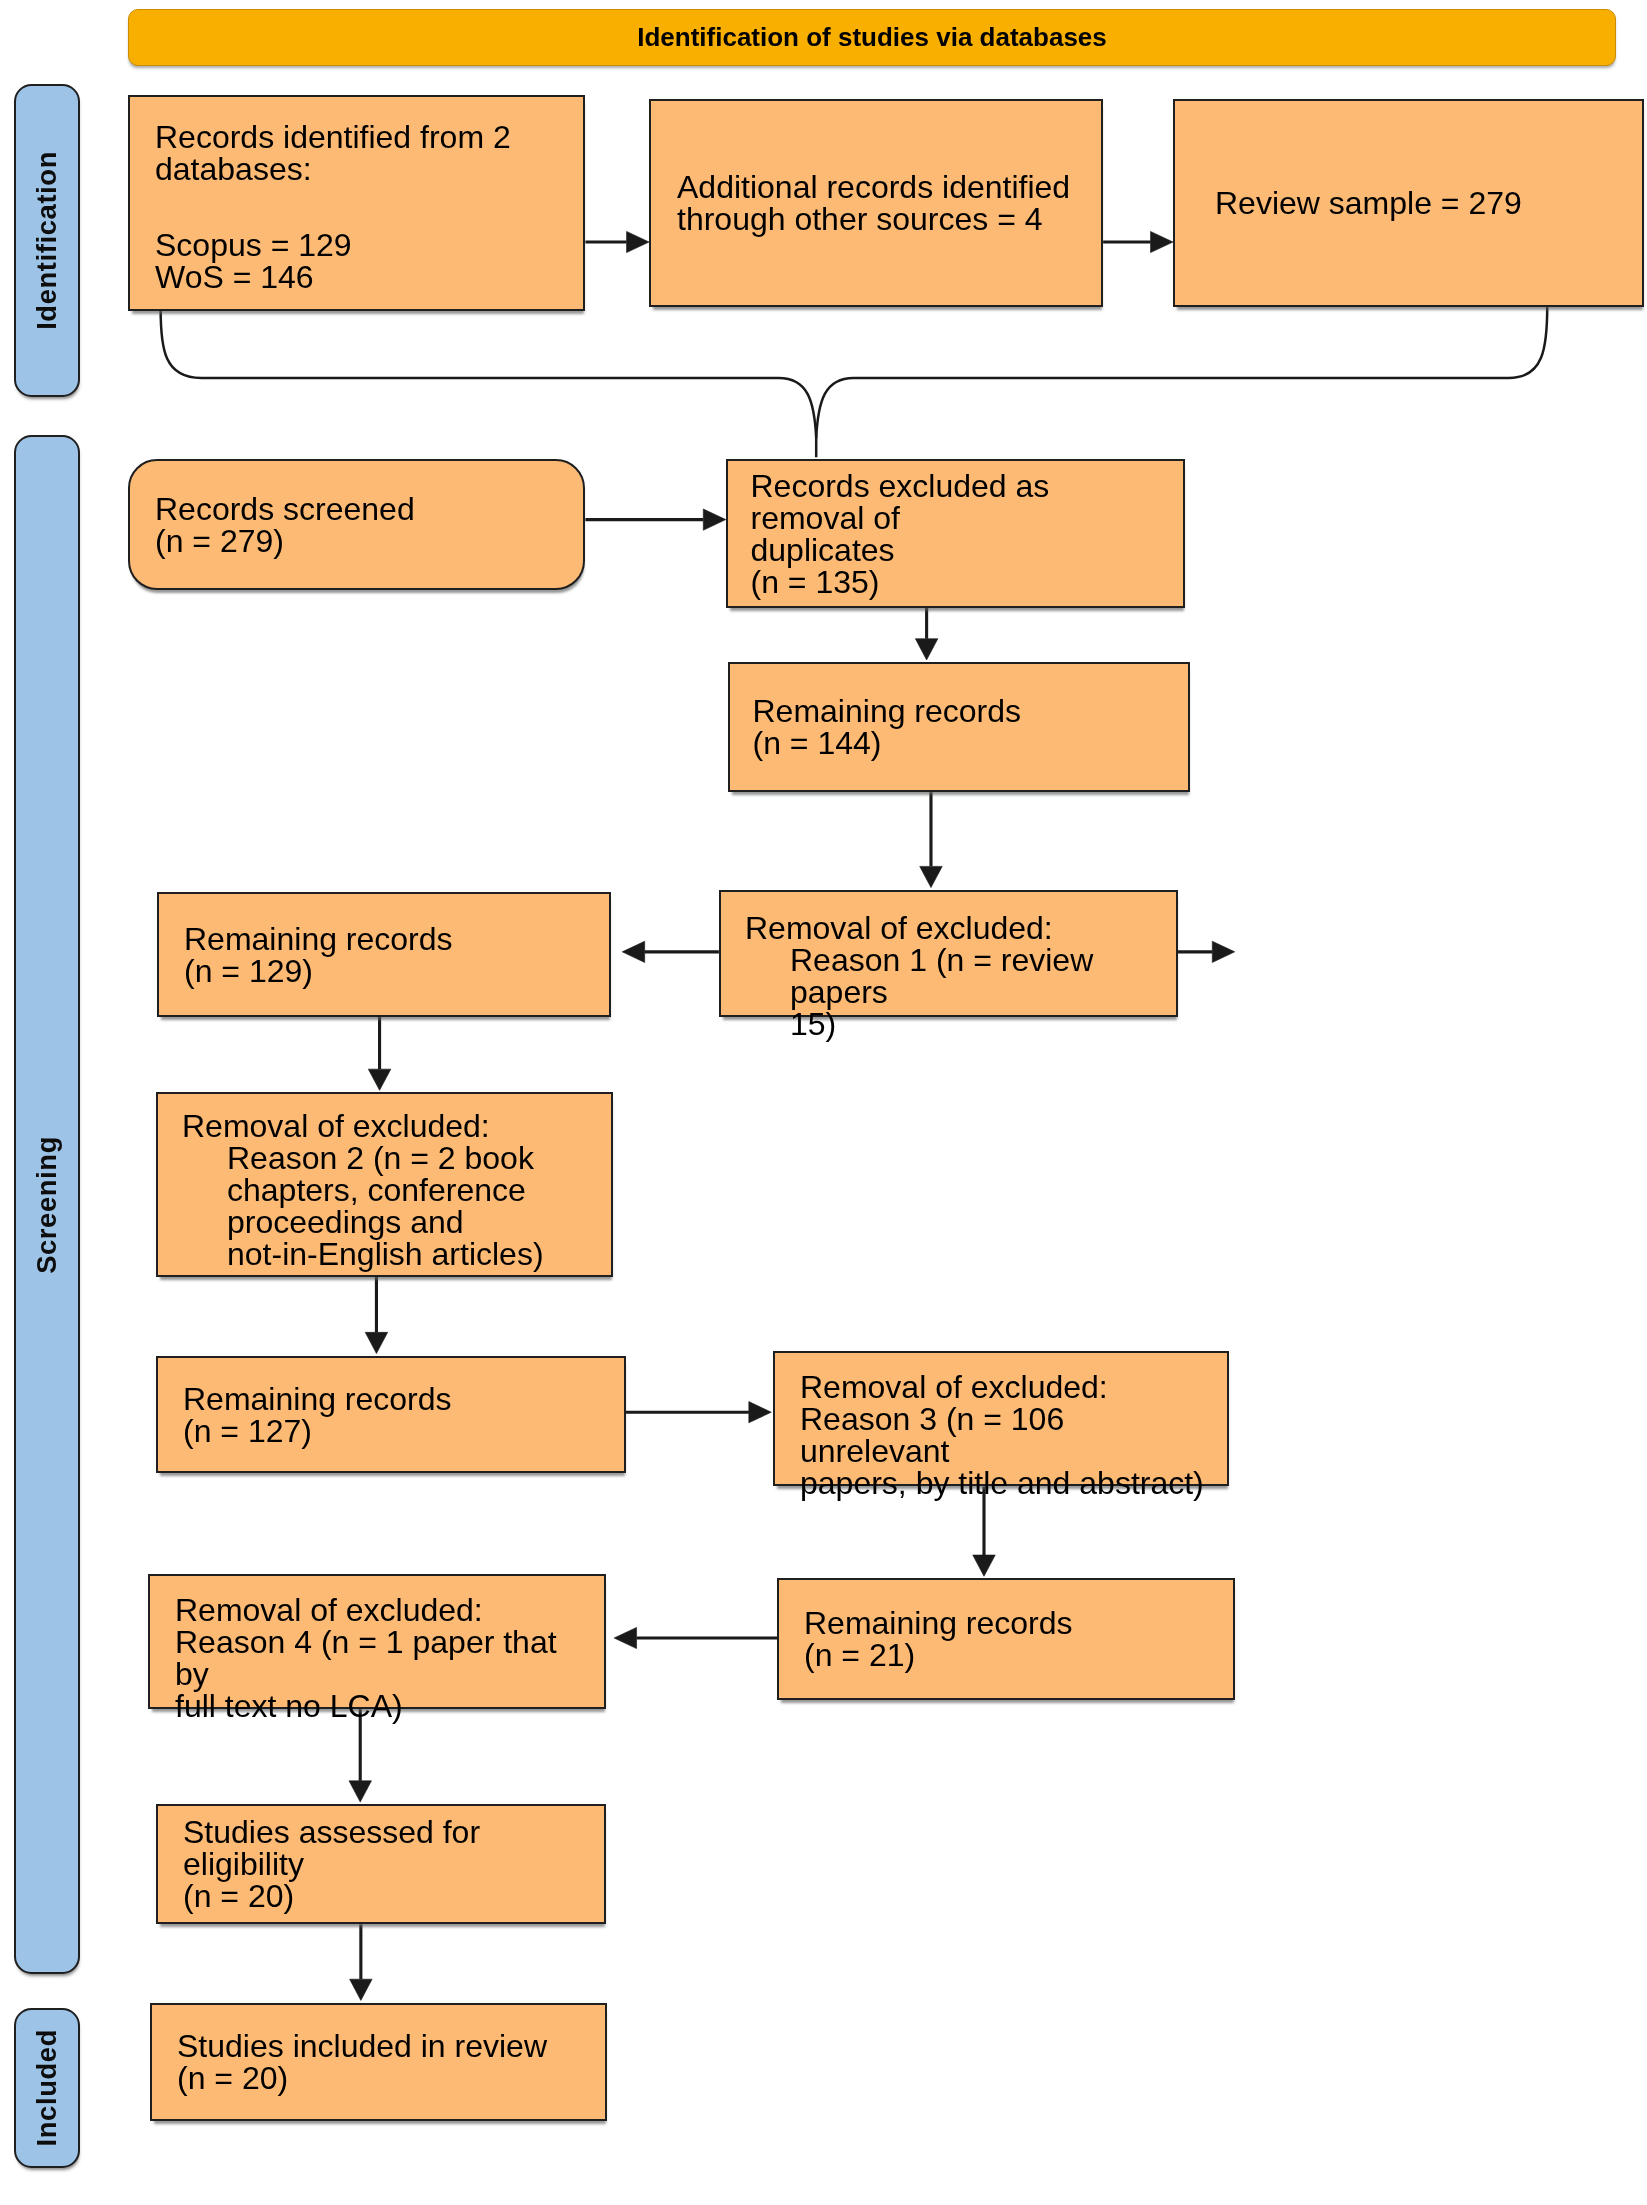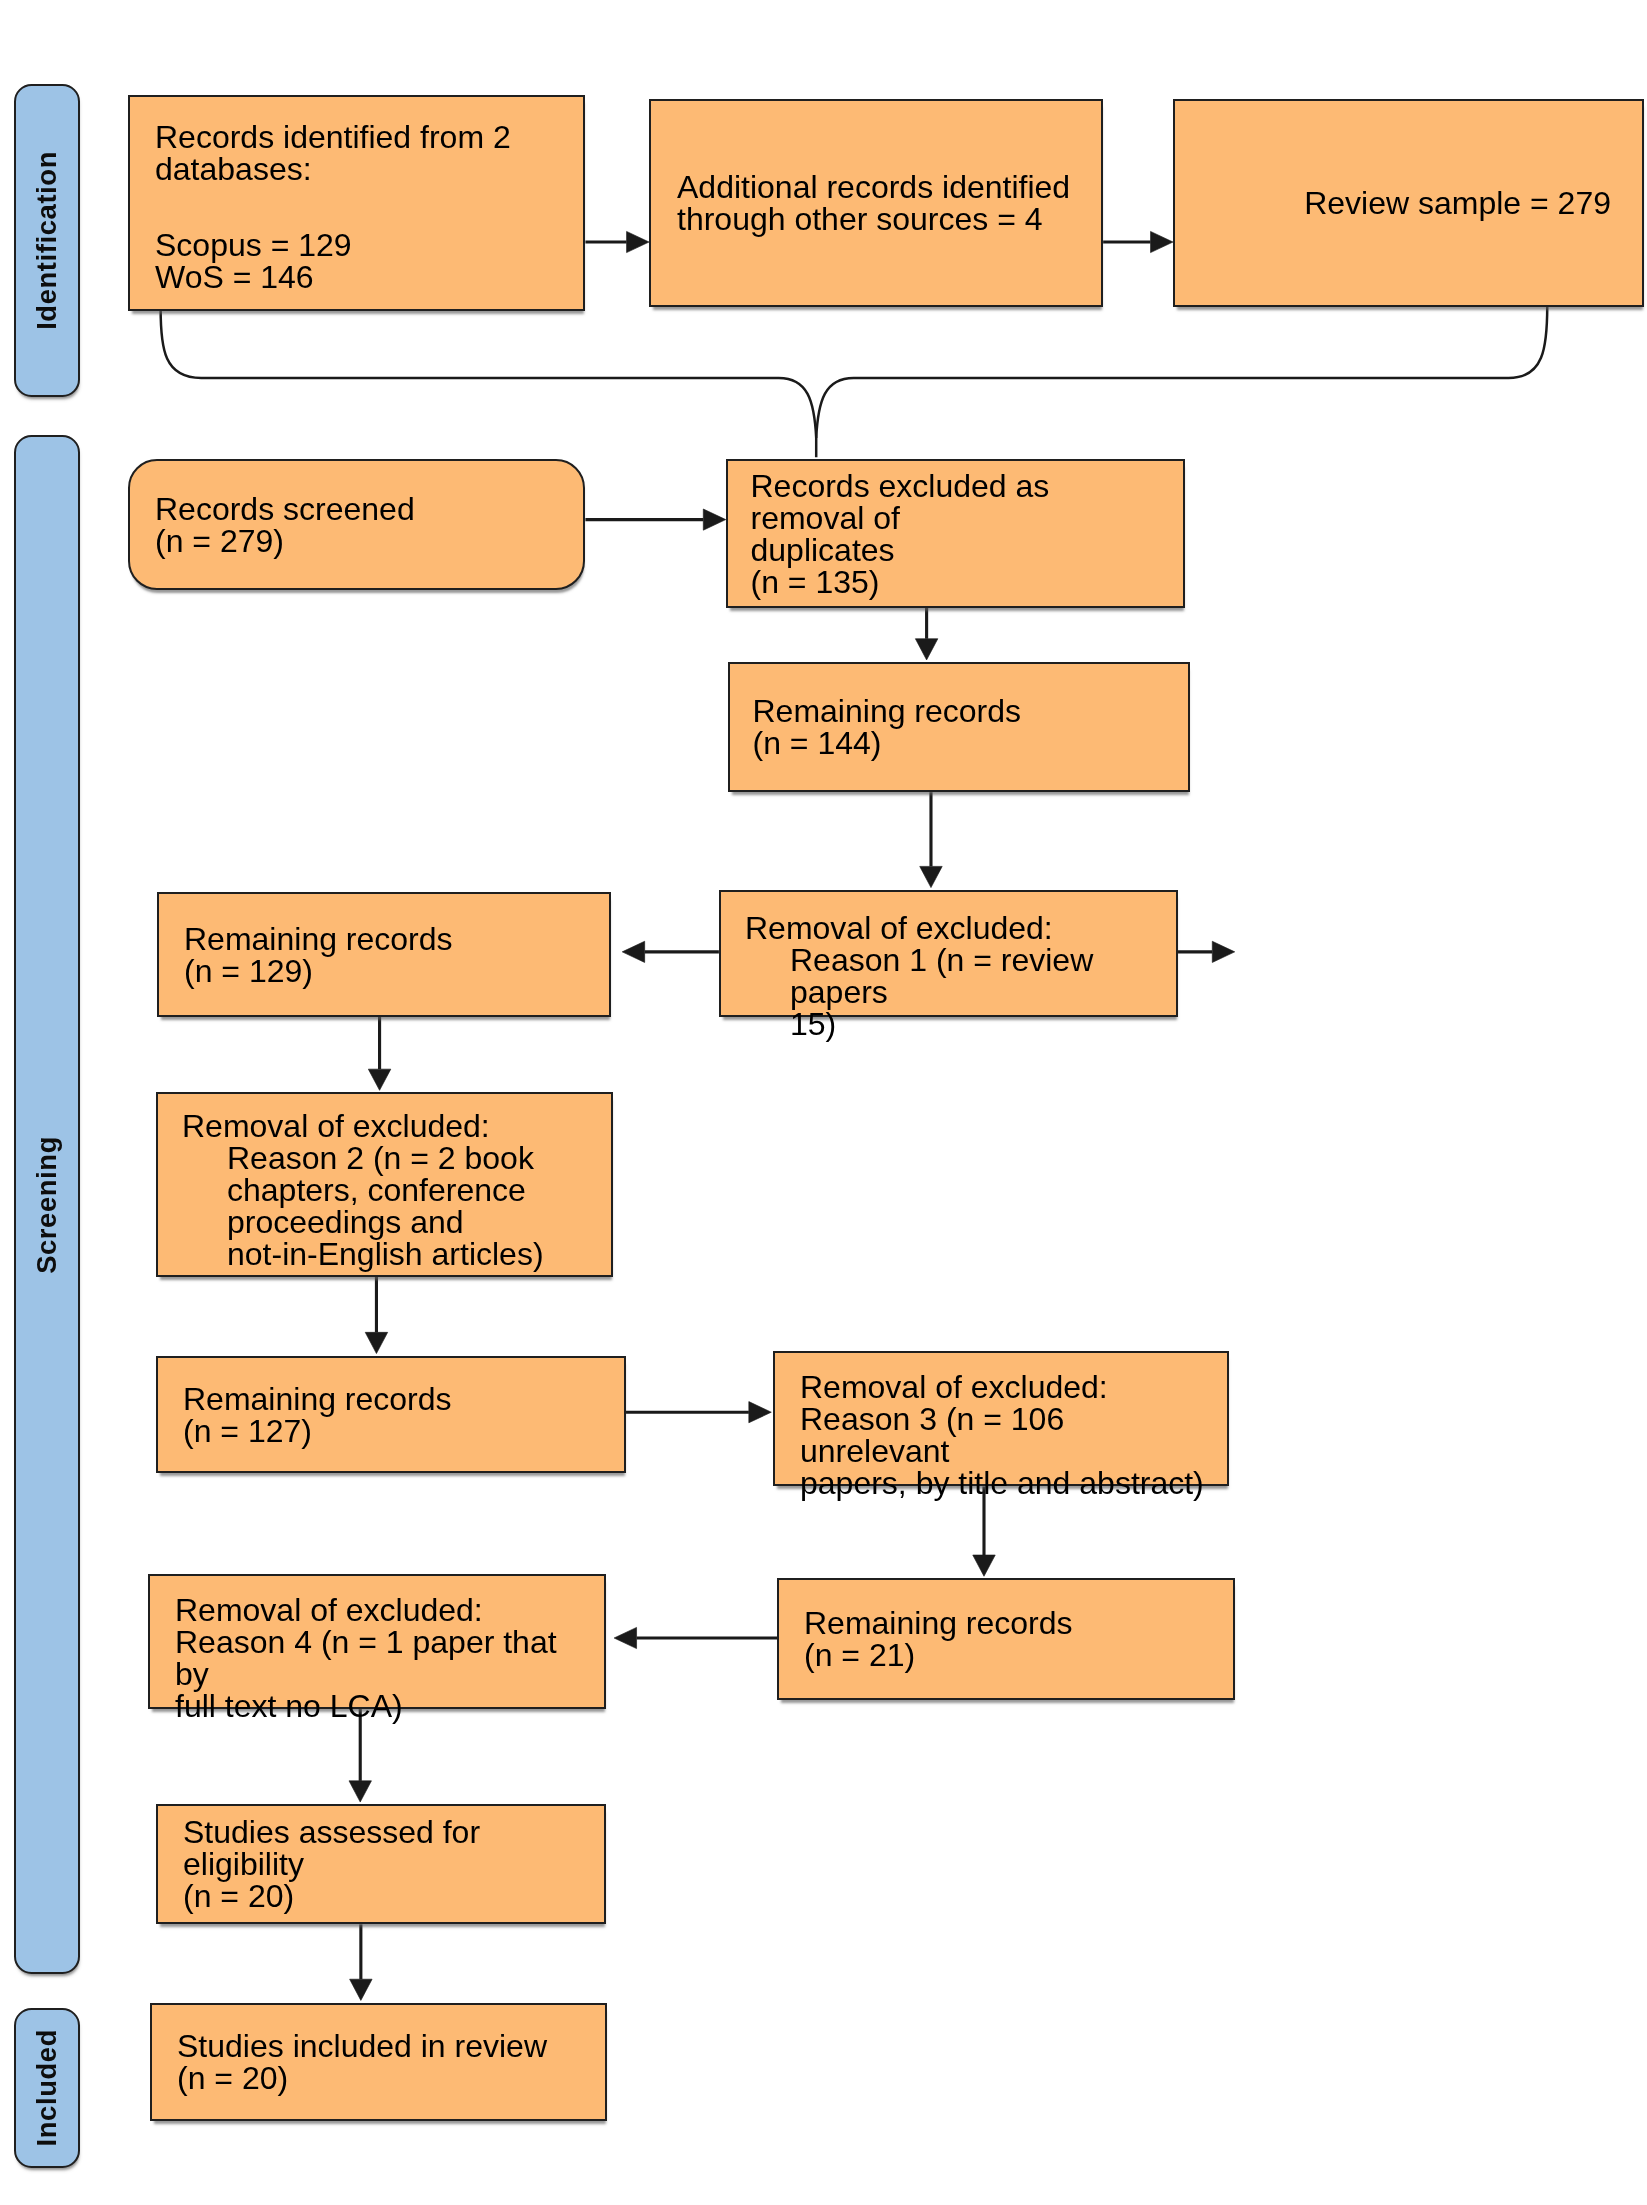--- a/index.html
+++ b/index.html
@@ -41,20 +41,23 @@
   svg.connectors *{stroke:var(--line-color);}
   svg.connectors polygon{fill:var(--line-color);stroke-width:1;}
   svg.connectors line,svg.connectors path{fill:none;stroke-width:5;}
   svg.connectors path.brace{stroke-width:4;}
 </style>
 </head>
 <body>
 
 <div id="canvas">
 
+  <div class="banner">
+    <span>Identification of studies via databases</span>
+  </div>
 
   <div class="pill" style="top:84px;height:313px;">
     <span>Identification</span>
   </div>
   <div class="pill" style="top:435px;height:1539px;">
     <span>Screening</span>
   </div>
   <div class="pill" style="top:2008px;height:160px;">
     <span>Included</span>
   </div>
@@ -112,21 +115,21 @@
     <div class="spacer70"></div>
     <div>Scopus = 129</div>
     <div>WoS = 146</div>
   </div>
 
   <div class="box vcenter" style="left:649px;top:99px;width:454px;height:208px;padding:0 27px 0 26px;">
     <div>Additional records identified</div>
     <div>through other sources = 4</div>
   </div>
 
-  <div class="box vcenter" style="left:1173px;top:99px;width:471px;height:208px;padding:0 31px 0 40px;align-items:flex-end;">
+  <div class="box vcenter" style="left:1173px;top:99px;width:471px;height:208px;padding:0 10px 0 40px;">
     <div>Review sample = 279</div>
   </div>
 
   <div class="box vcenter" style="left:128px;top:459px;width:457px;height:131px;padding:0 17.5px 0 25px;border-radius:29px;">
     <div>Records screened</div>
     <div>(n = 279)</div>
   </div>
 
   <div class="box vcenter" style="left:726px;top:459px;width:459px;height:149px;padding:0 12.5px 0 22.5px;">
     <div>Records excluded as removal of</div>

